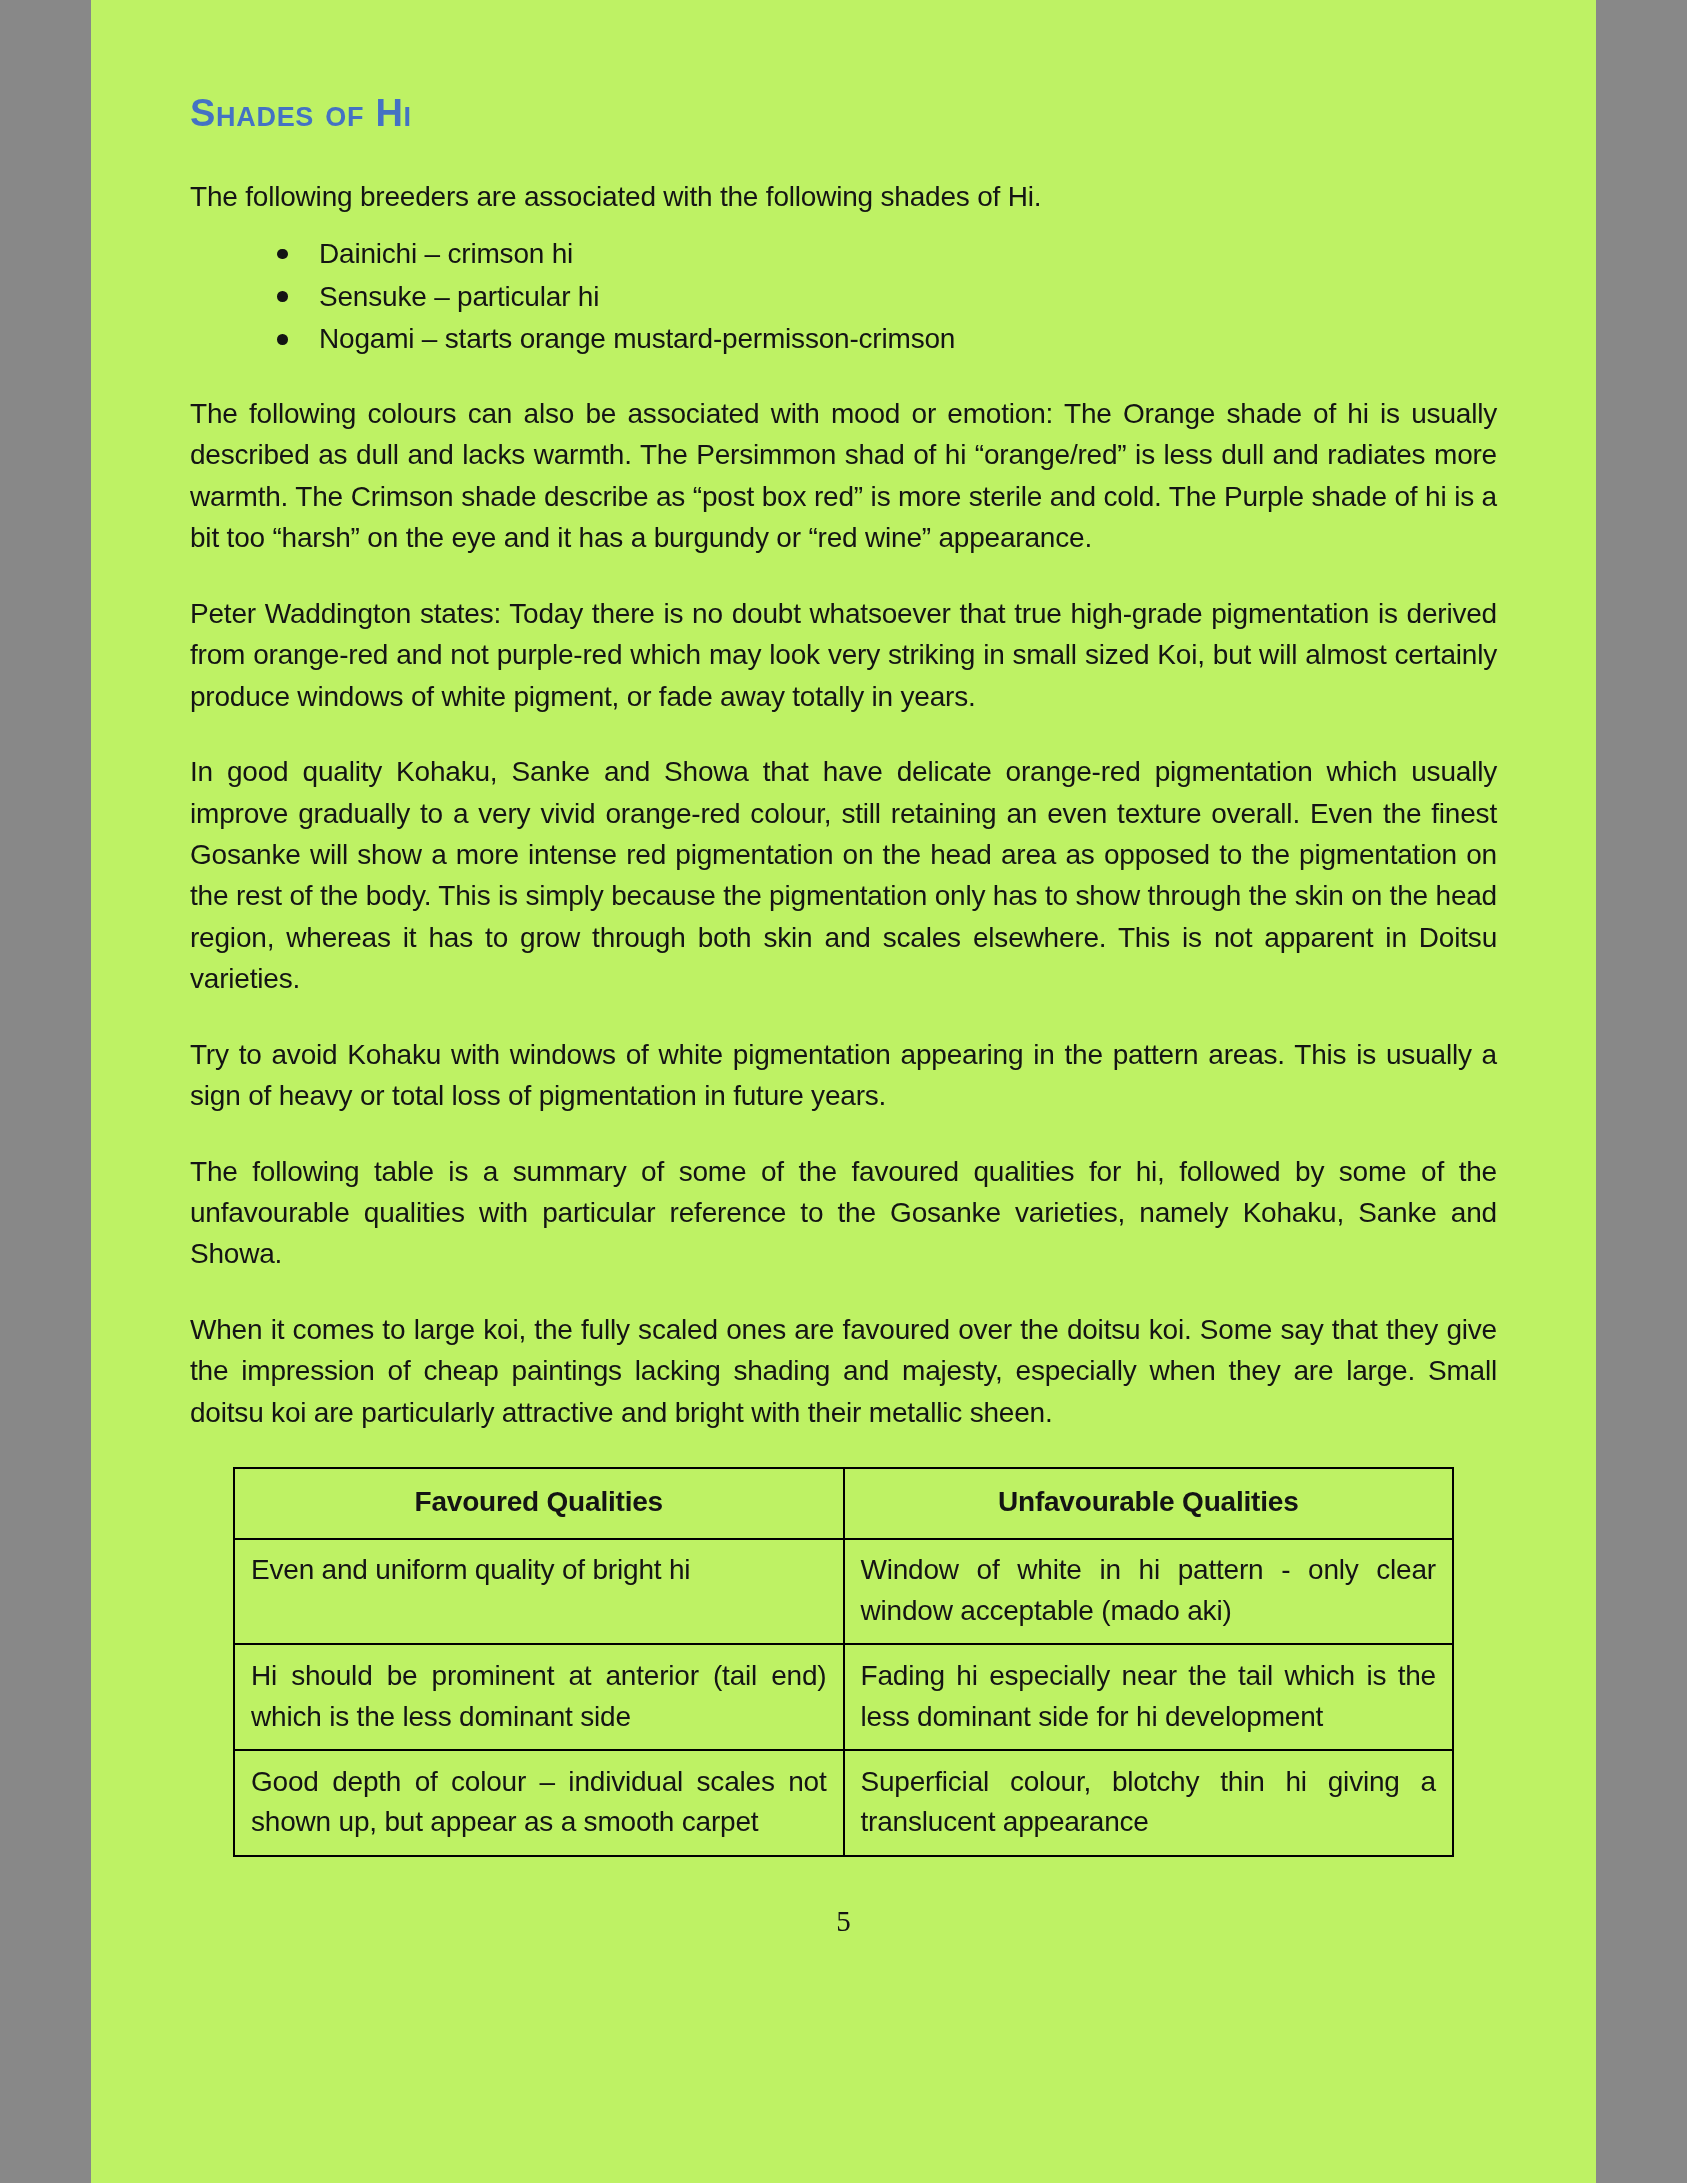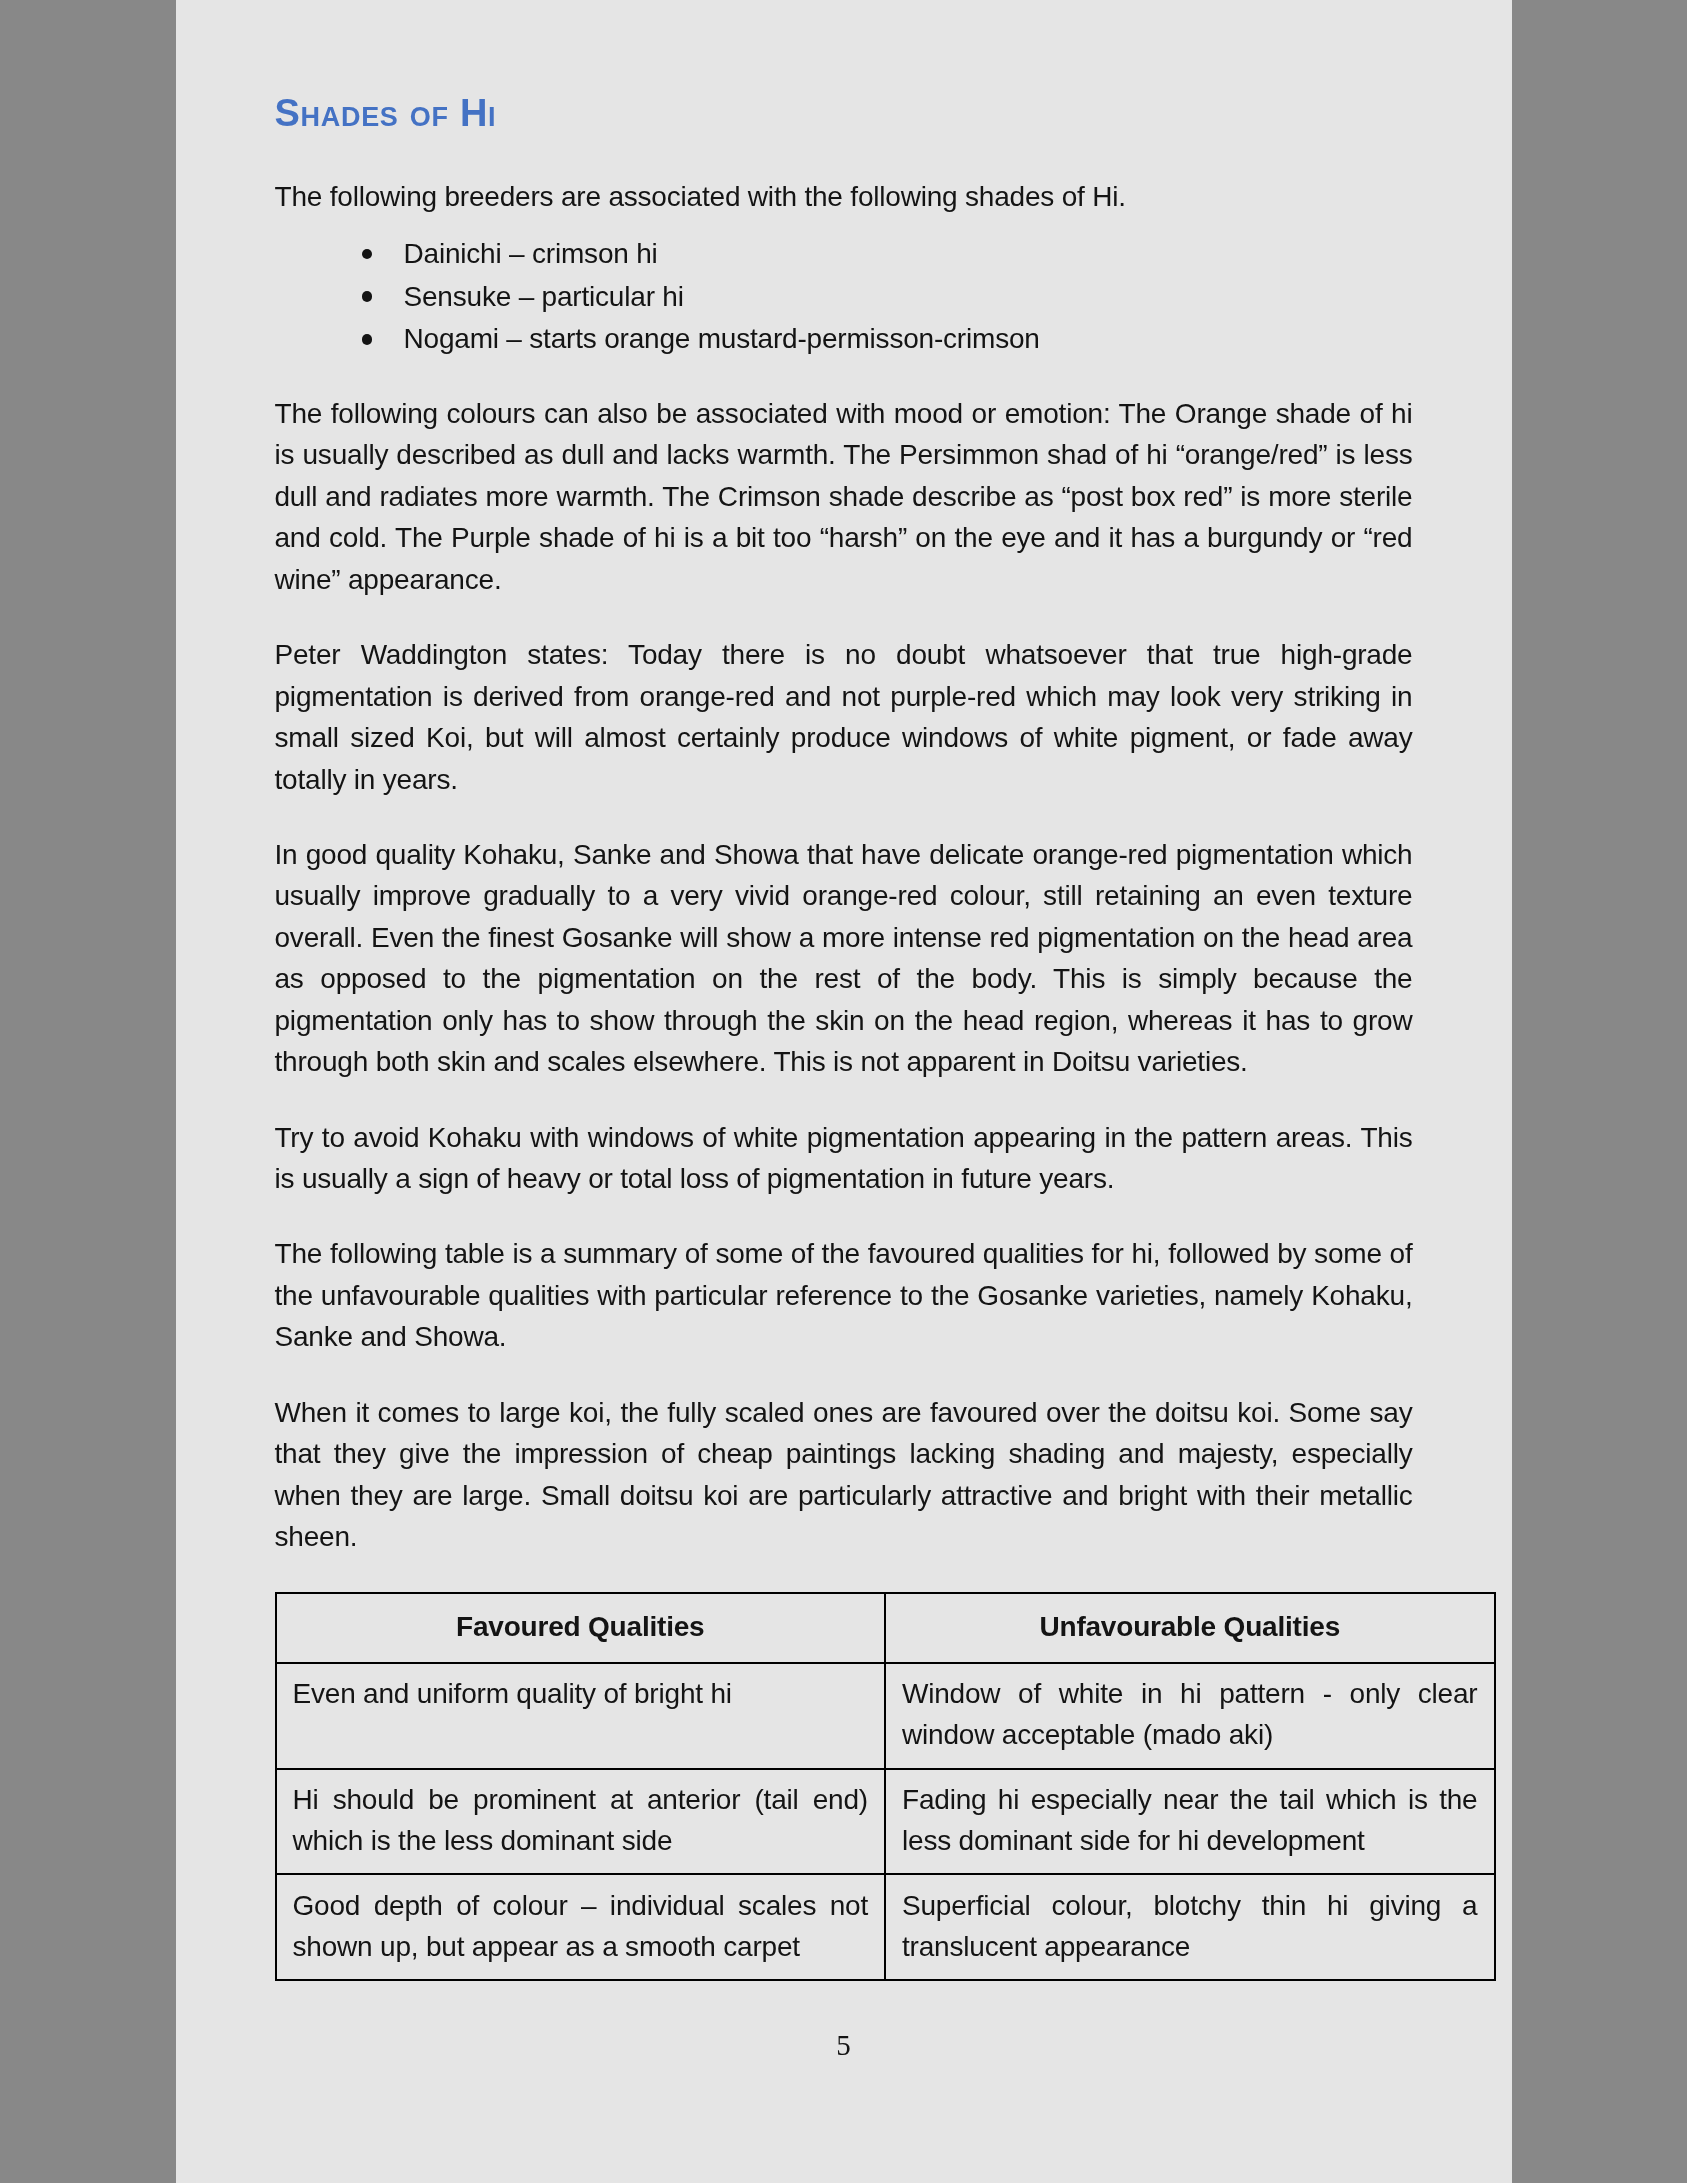--- a/index.html
+++ b/index.html
@@ -1,21 +1,21 @@
 <!DOCTYPE html>
 <html style="font-size:10.6px"><head>
 <meta charset="utf-8">
 <style>
   html, body { margin: 0; padding: 0; background: #888; }
   .page {
     position: relative;
-    width: 1336px;
+    width: 1505px;
     height: 2183px;
     margin: 0 auto;
-    background: #e5e5e5;
+    background: #bef264;
     box-sizing: border-box;
     padding: 93px 99px 0 99px;
     font-family: "Liberation Sans", sans-serif;
     color: #141414;
     overflow: hidden;
   }
   .doc-heading {
     font-size: 38px;
     font-weight: bold;
     font-variant: small-caps;

